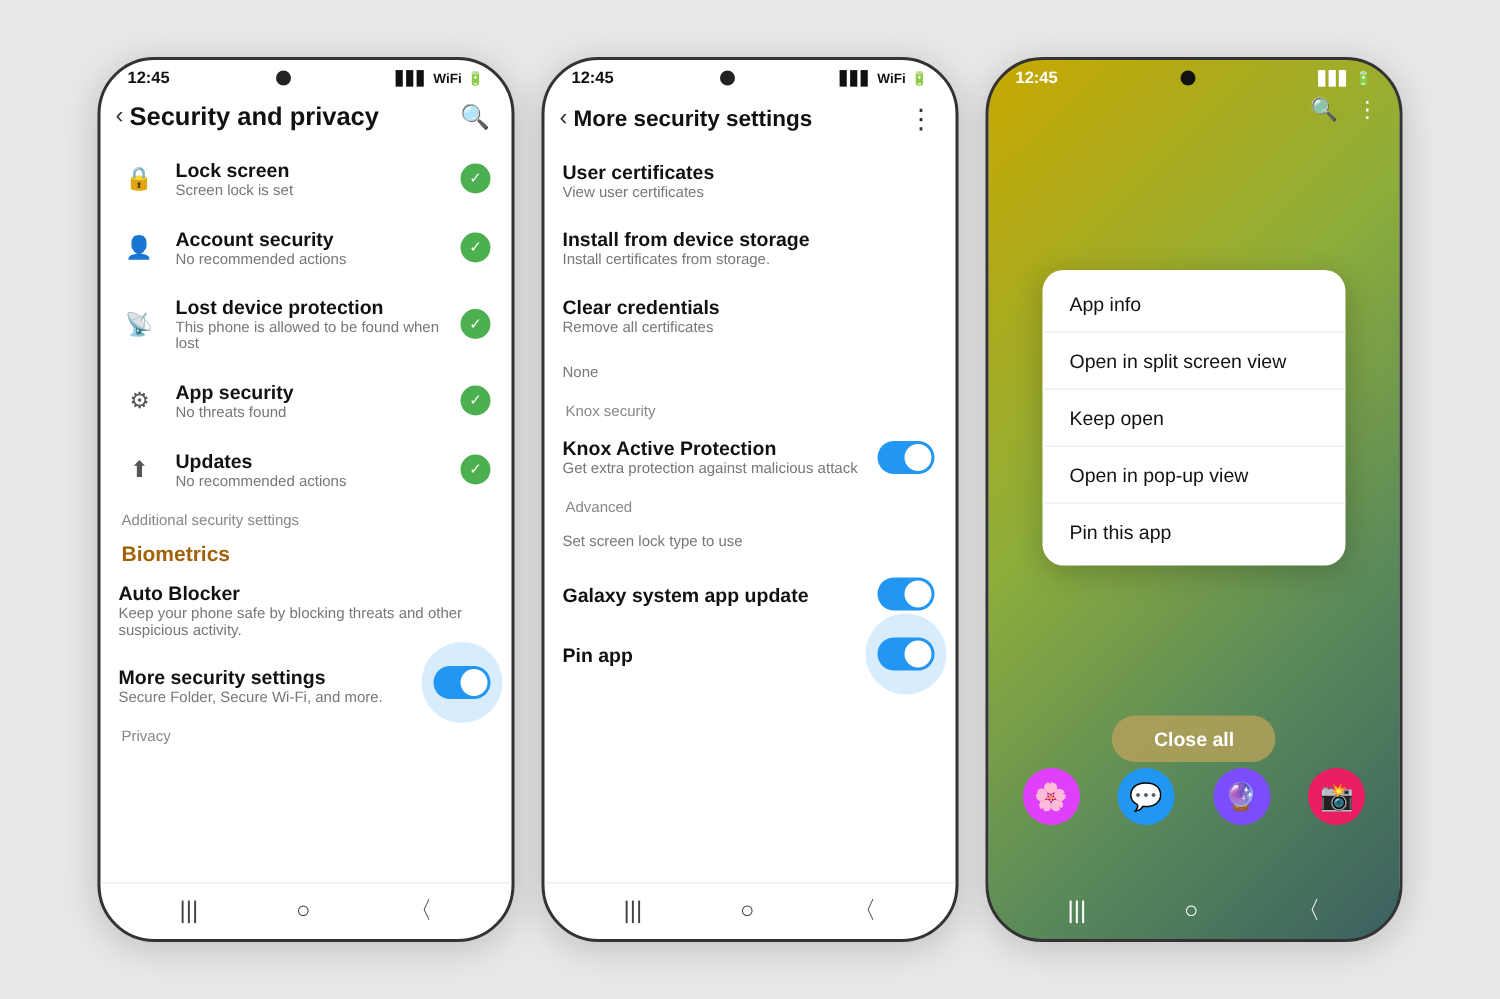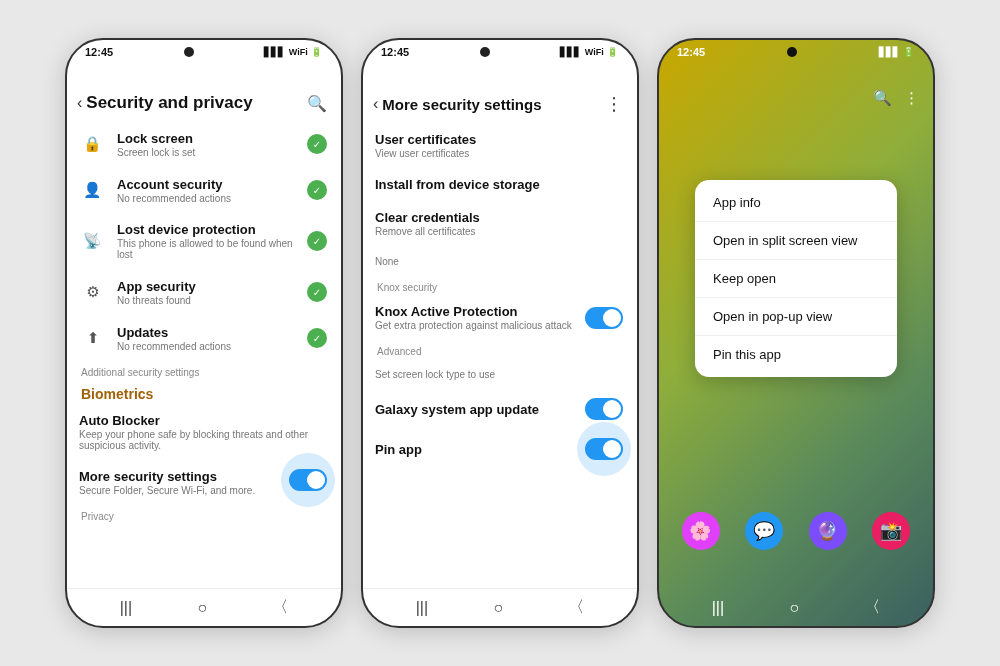--- a/index.html
+++ b/index.html
@@ -20,21 +20,20 @@
       width: 278px;
       height: 590px;
       border: 2.5px solid #333;
       border-radius: 38px;
       background: #fff;
       overflow: hidden;
       position: relative;
       box-shadow: 0 4px 24px rgba(0,0,0,0.18);
       display: flex;
       flex-direction: column;
-      gap: 25px;
     }
 
     .phone-status-bar {
       display: flex;
       justify-content: space-between;
       align-items: center;
       padding: 6px 18px 2px 18px;
       font-size: 11px;
       font-weight: 600;
       color: #111;
@@ -426,20 +425,21 @@
       <div class="setting-item">
         <div class="setting-text">
           <div class="setting-title">User certificates</div>
           <div class="setting-subtitle">View user certificates</div>
         </div>
       </div>
 
       <div class="setting-item">
         <div class="setting-text">
           <div class="setting-title">Install from device storage</div>
+          <div class="setting-subtitle">Install certificates from storage.</div>
         </div>
       </div>
 
       <div class="setting-item">
         <div class="setting-text">
           <div class="setting-title">Clear credentials</div>
           <div class="setting-subtitle">Remove all certificates</div>
         </div>
       </div>
 
@@ -509,20 +509,21 @@
   </div>
 
   <div class="context-menu">
     <div class="context-menu-item">App info</div>
     <div class="context-menu-item">Open in split screen view</div>
     <div class="context-menu-item">Keep open</div>
     <div class="context-menu-item">Open in pop-up view</div>
     <div class="context-menu-item">Pin this app</div>
   </div>
 
+  <div class="close-all-btn">Close all</div>
 
   <div class="phone3-icons-bar">
     <div class="app-icon-circle" style="background:#e040fb;">🌸</div>
     <div class="app-icon-circle" style="background:#2196F3;">💬</div>
     <div class="app-icon-circle" style="background:#7c4dff;">🔮</div>
     <div class="app-icon-circle" style="background:#e91e63;">📸</div>
   </div>
 
   <div class="phone-nav" style="position:absolute;bottom:0;left:0;right:0;background:transparent;border-top:none;">
     <span class="nav-btn" style="color:#fff;">|||</span>

